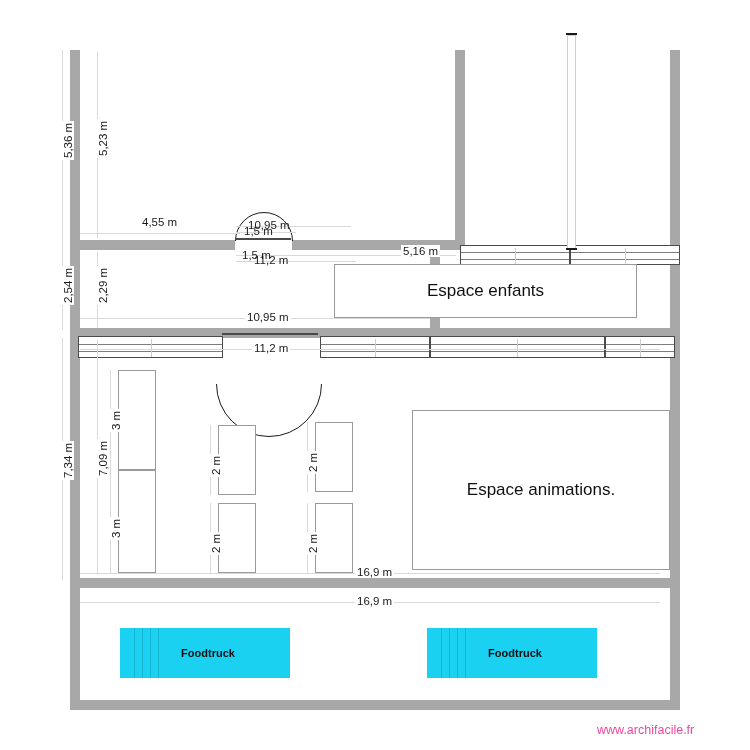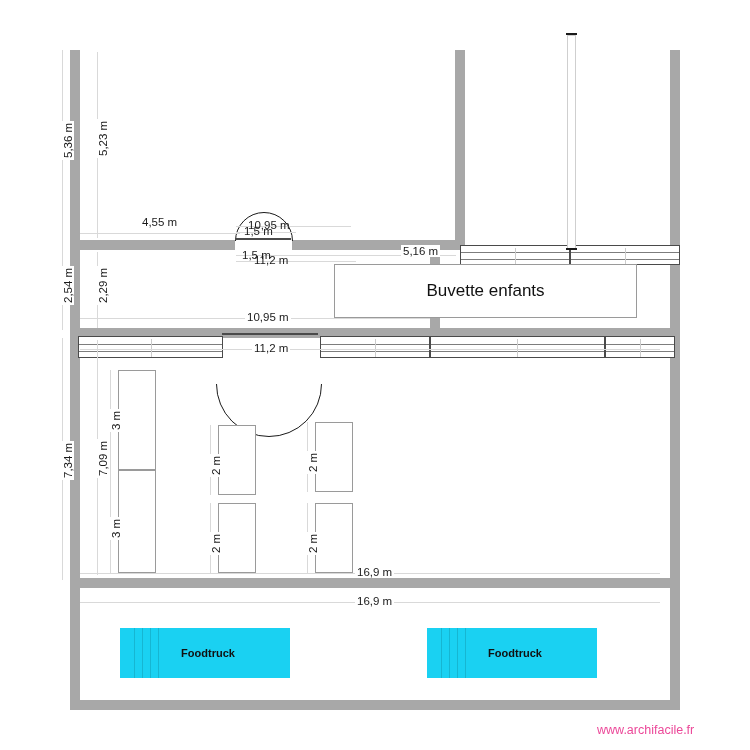--- a/index.html
+++ b/index.html
@@ -190,23 +190,26 @@
   <div class="arc" style="left:216px; top:331px; width:104px; height:104px;
               border-color:#1a1a1a; clip-path: polygon(50% 50%, 100% 50%, 100% 100%, 50% 100%);"></div>
   <div class="divider-line" style="left:222px; top:333px; width:96px; height:2px; background:#4a4a4a;"></div>
 
   <div class="thin-object" style="left:567px; top:35px; width:9px; height:215px;"></div>
   <div class="thin-cap" style="left:566px; top:33px; width:11px;"></div>
   <div class="thin-cap" style="left:566px; top:248px; width:11px;"></div>
 
 
   <div class="room-label" style="left:334px; top:264px; width:303px; height:54px;">
-    <span>Buvette enfants</span>
-  </div>
-
+    <span>Espace enfants</span>
+  </div>
+
+  <div class="room-label" style="left:412px; top:410px; width:258px; height:160px;">
+    <span>Espace animations.</span>
+  </div>
 
   <div class="furn" style="left:118px; top:370px; width:38px; height:100px;"></div>
   <div class="furn" style="left:118px; top:470px; width:38px; height:103px;"></div>
 
   <div class="furn" style="left:218px; top:425px; width:38px; height:70px;"></div>
   <div class="furn" style="left:218px; top:503px; width:38px; height:70px;"></div>
 
   <div class="furn" style="left:315px; top:422px; width:38px; height:70px;"></div>
   <div class="furn" style="left:315px; top:503px; width:38px; height:70px;"></div>
 

